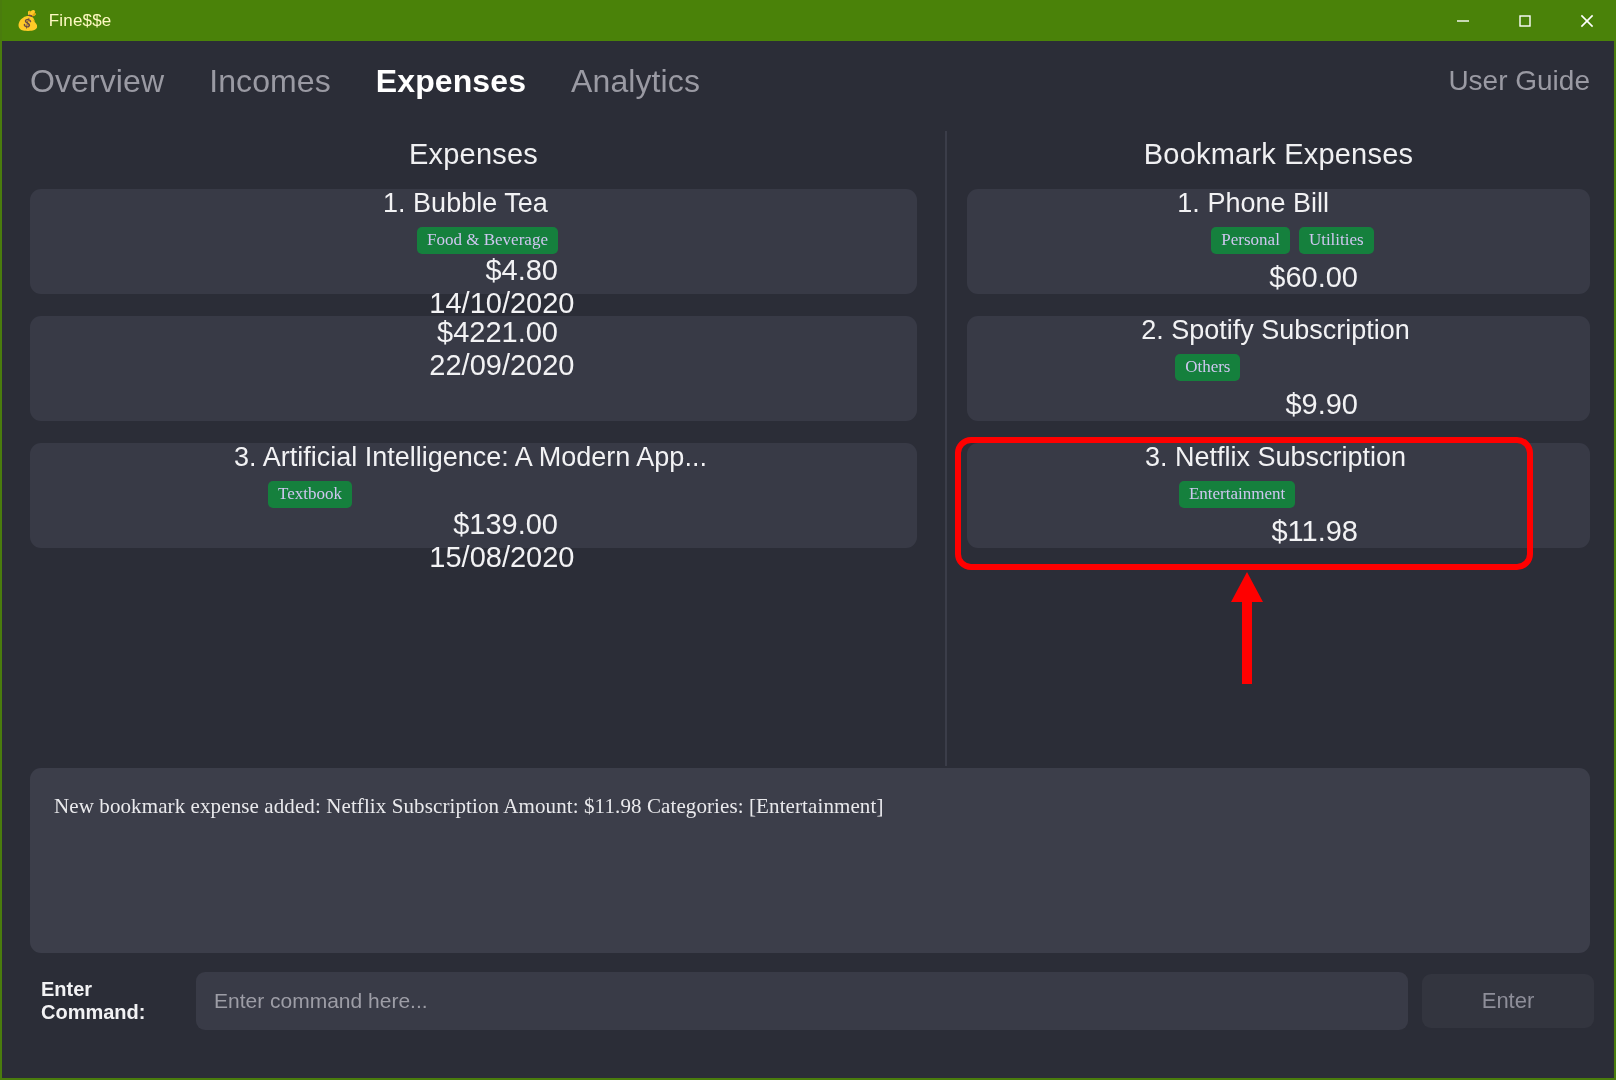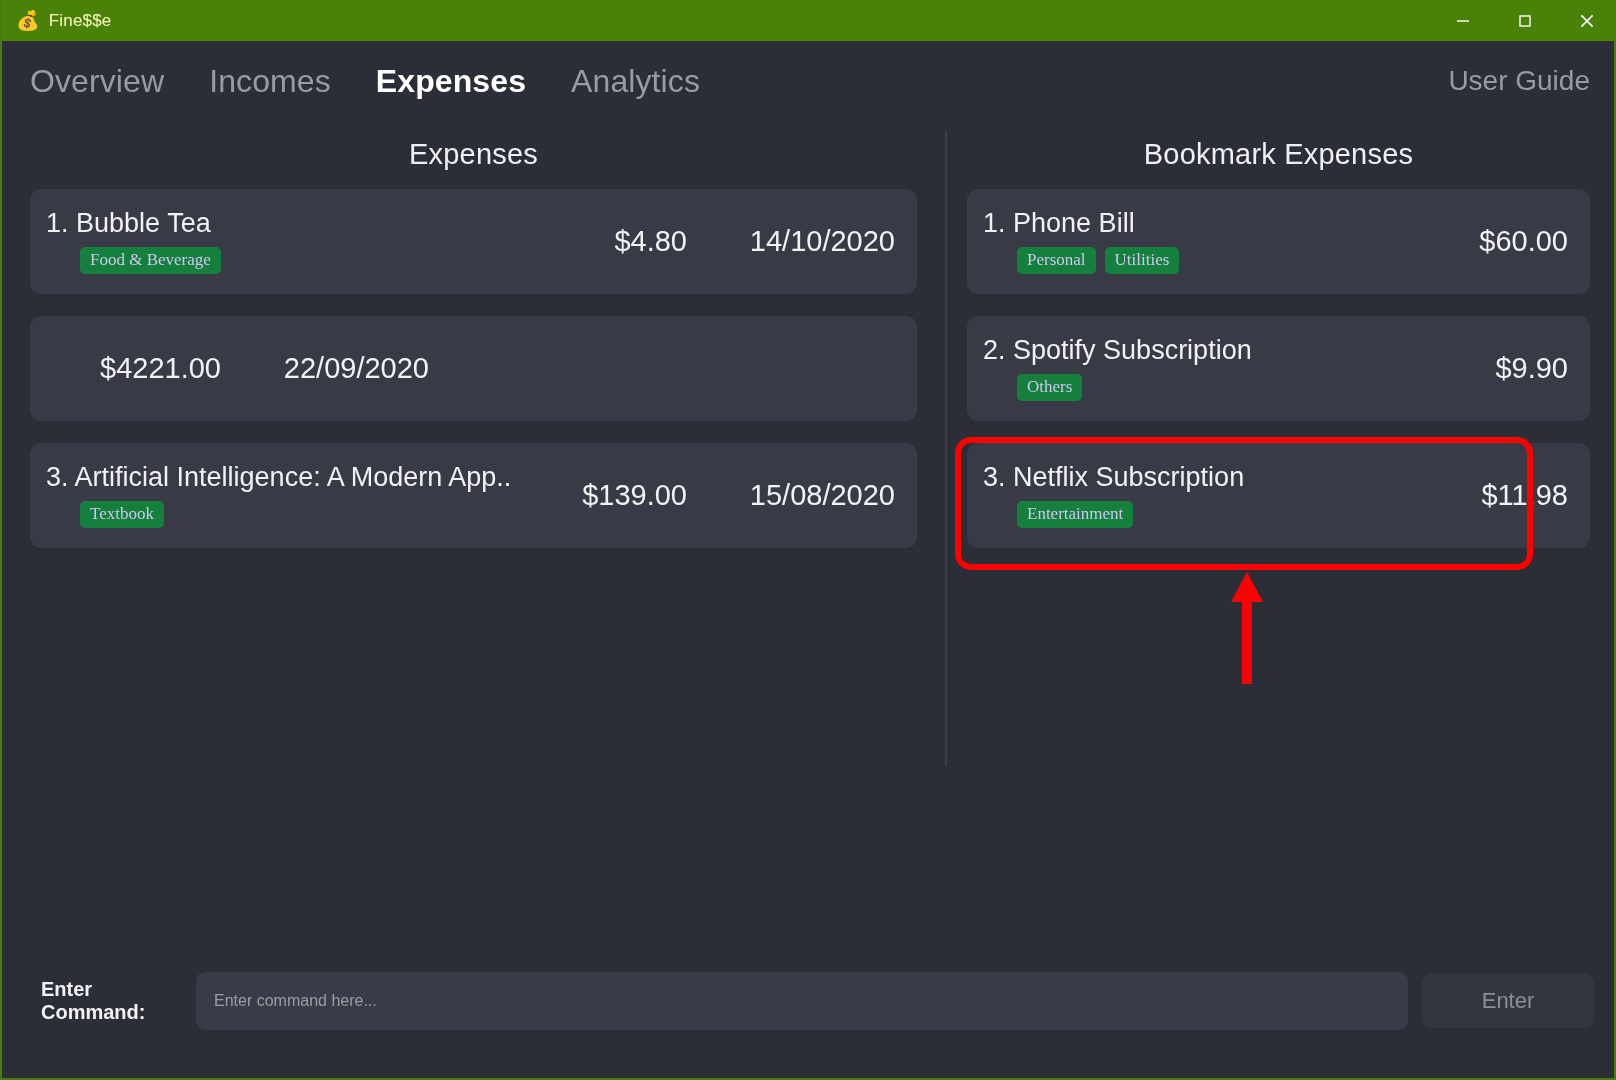--- a/index.html
+++ b/index.html
@@ -64,20 +64,21 @@
 
   
   .card {
     position:relative;
     background:#383a46;
     border-radius:11px;
     height:105px;
     margin-bottom:22px;
     display:flex; align-items:center;
     padding:0 22px 0 16px;
+    flex-direction:column;
   }
   .card-main { flex:1; min-width:0; }
   .card-title {
     color:#f2f2f4; font-size:27px; line-height:1.08;
     white-space:nowrap; overflow:hidden;
   }
   .tags { display:flex; gap:9px; margin-top:9px; padding-left:34px; }
   .tag {
     background:#15803d;
     color:#cfc6f0;
@@ -113,21 +114,21 @@
   .cmdbar {
     position:absolute; left:0; top:968px; width:1616px; height:66px;
     display:flex; align-items:center; padding:0 24px;
   }
   .cmd-label {
     color:#f2f2f4; font-size:20px; font-weight:bold; width:170px;
     padding-left:15px;
   }
   .cmd-input {
     flex:1; height:58px; background:#393b47; border:none; border-radius:9px;
-    color:#cfcfd6; font-size:16px; padding:0 18px;
+    color:#cfcfd6; font-size:21px; padding:0 18px;
     font-family:"Liberation Sans", sans-serif;
     outline:none;
   }
   .cmd-input::placeholder { color:#9d9da6; }
   .cmd-btn {
     width:172px; height:54px; margin-left:14px;
     background:#33353f; border:none; border-radius:9px;
     color:#8e8e99; font-size:22px;
     font-family:"Liberation Sans", sans-serif;
   }
@@ -266,20 +267,23 @@
           </div>
           <div class="tags">
             <span class="tag">Entertainment</span>
           </div>
         </div>
         <div class="card-amount">$11.98</div>
       </div>
     </div>
   </div>
 
+  <div class="console">
+    <div class="console-line">New bookmark expense added: Netflix Subscription Amount: $11.98 Categories: [Entertainment]</div>
+  </div>
 
   <div class="cmdbar">
     <div class="cmd-label">Enter Command:</div>
     <input class="cmd-input" type="text" placeholder="Enter command here..." style="">
     <button class="cmd-btn">Enter</button>
   </div>
 
   <div class="anno-box"></div>
   <svg class="anno-arrow" viewBox="0 0 36 112">
     <polygon points="18,0 34,30 23,30 23,112 13,112 13,30 2,30" fill="#ff0000"></polygon>

